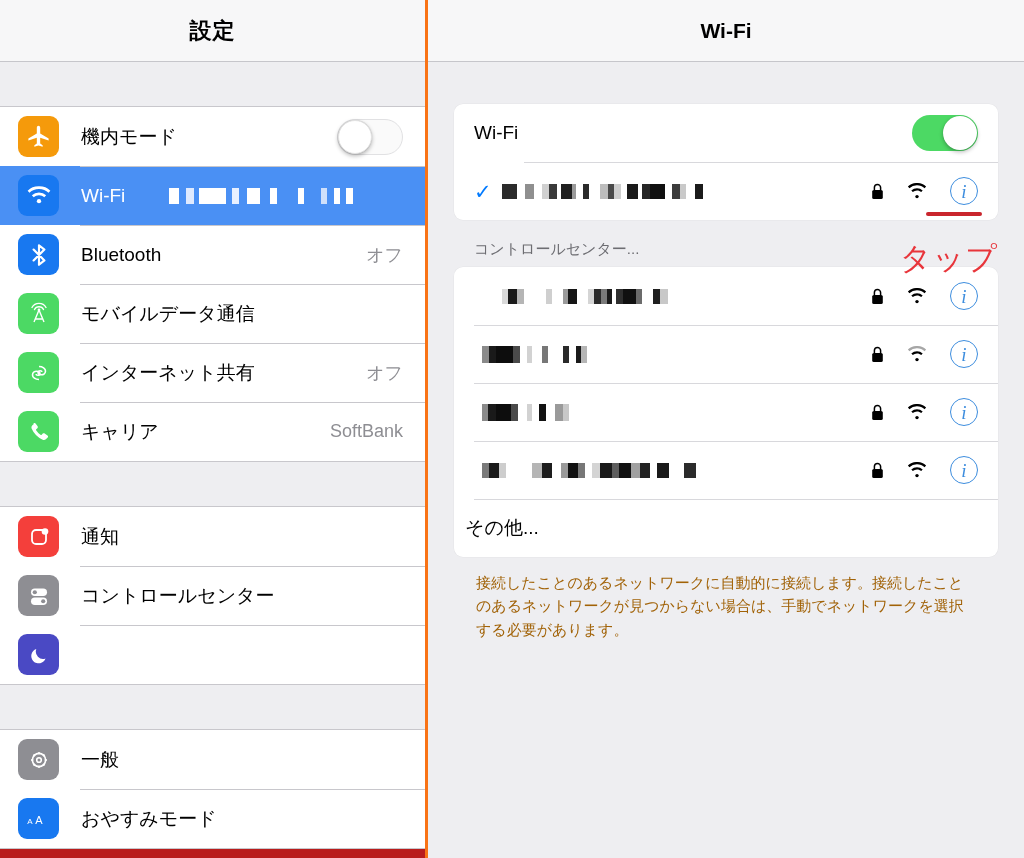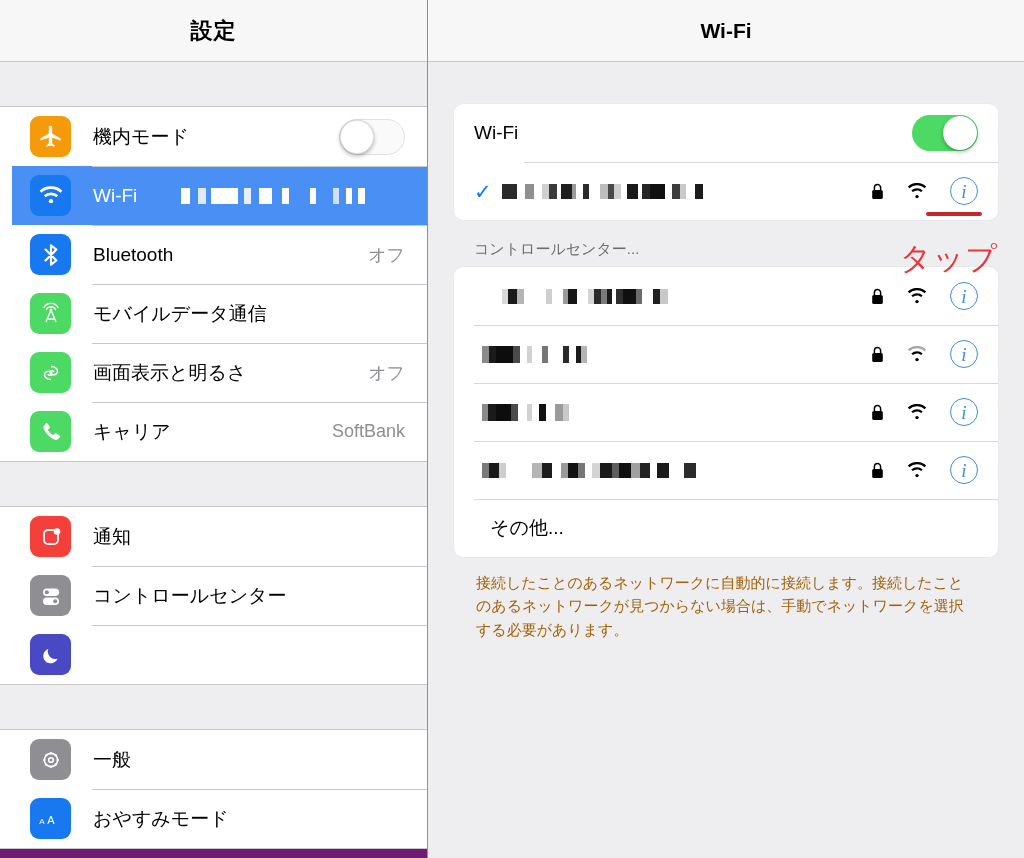--- a/index.html
+++ b/index.html
@@ -17,23 +17,23 @@
     width: 1024px;
     height: 858px;
     display: flex;
     background: #efeff4;
   }
 
   
   .left-panel {
     width: 428px;
     height: 858px;
-    background: #701a75;
-    position: relative;
-    border-right: 1px solid #f97316;
+    background: #b91c1c;
+    position: relative;
+    border-right: 3px solid #f97316;
     overflow: hidden;
   }
   .left-navbar {
     height: 62px;
     background: #f7f7f8;
     border-bottom: 1px solid #c6c6cb;
     display: flex;
     align-items: center;
     justify-content: center;
   }
@@ -44,21 +44,20 @@
     letter-spacing: 1px;
   }
   .gap {
     height: 44px;
     background: #eeeef1;
   }
   .group {
     background: #ffffff;
     border-top: 1px solid #c8c7cc;
     border-bottom: 1px solid #c8c7cc;
-    padding-left: 12px;
   }
   .gap-sm { height: 44px; background: #eeeef1; }
 
   .row {
     display: flex;
     align-items: center;
     height: 59px;
     padding-left: 18px;
     position: relative;
     background: #fff;
@@ -349,21 +348,21 @@
         <span class="row-value"></span>
       </div>
 
       <div class="row">
         <div class="app-icon" style="background:#4cd964">
           <svg width="26" height="26" viewBox="0 0 26 26" fill="none" stroke="#fff" stroke-width="1.6">
               <path d="M13 6.5c3.6 0 6.5 2 6.5 4.6 0 2.2-2 3.7-4.2 3.7-1.9 0-3.2-1-3.2-2.3 0-1.1 1-1.8 2.1-1.8 1 0 1.7.6 1.7 1.3"></path>
               <path d="M13 19.5c-3.6 0-6.5-2-6.5-4.6 0-2.2 2-3.7 4.2-3.7 1.9 0 3.2 1 3.2 2.3 0 1.1-1 1.8-2.1 1.8-1 0-1.7-.6-1.7-1.3"></path>
             </svg>
         </div>
-        <span class="row-label">画面表示と明るさ</span>
+        <span class="row-label">インターネット共有</span>
         <span class="row-value">オフ</span>
       </div>
 
       <div class="row">
         <div class="app-icon" style="background:#4cd964">
           <svg width="24" height="24" viewBox="0 0 24 24" fill="#fff">
               <path d="M6.6 3.3c.6-.6 1.5-.5 2 .2l2 2.8c.4.6.3 1.4-.2 1.9l-1.2 1.1c-.2.2-.3.6-.1.9a14 14 0 0 0 4.7 4.7c.3.2.7.1.9-.1l1.1-1.2c.5-.5 1.3-.6 1.9-.2l2.8 2c.7.5.8 1.4.2 2l-1.6 1.6c-.9.9-2.2 1.2-3.4.7a22 22 0 0 1-11-11c-.5-1.2-.2-2.5.7-3.4l1.2-1z"></path>
             </svg>
         </div>
         <span class="row-label">キャリア</span>
@@ -567,21 +566,21 @@
               <svg width="22" height="16" viewBox="0 0 22 16" fill="#000">
                   <circle cx="11" cy="13.6" r="1.7"></circle>
                   <path d="M11 7.4c1.6 0 3.1.6 4.2 1.7l1.5-1.6A8.4 8.4 0 0 0 11 5.2a8.4 8.4 0 0 0-5.7 2.3l1.5 1.6A6.1 6.1 0 0 1 11 7.4z"></path>
                   <path d="M11 2.2c2.9 0 5.6 1.1 7.6 3l1.5-1.6A12.3 12.3 0 0 0 11 0 12.3 12.3 0 0 0 1.9 3.6l1.5 1.6A10.8 10.8 0 0 1 11 2.2z"></path>
                 </svg>
             </span>
             <span class="info-btn">i</span>
           </div>
         </div>
 
-        <div class="card-row" style="padding-left:36px">
+        <div class="card-row" style="padding-left:11px">
           <span class="card-label">その他...</span>
         </div>
 
       </div>
 
 
       <div class="footer-note">接続したことのあるネットワークに自動的に接続します。接続したことのあるネットワークが見つからない場合は、手動でネットワークを選択する必要があります。</div>
 
     </div>
   </div>

